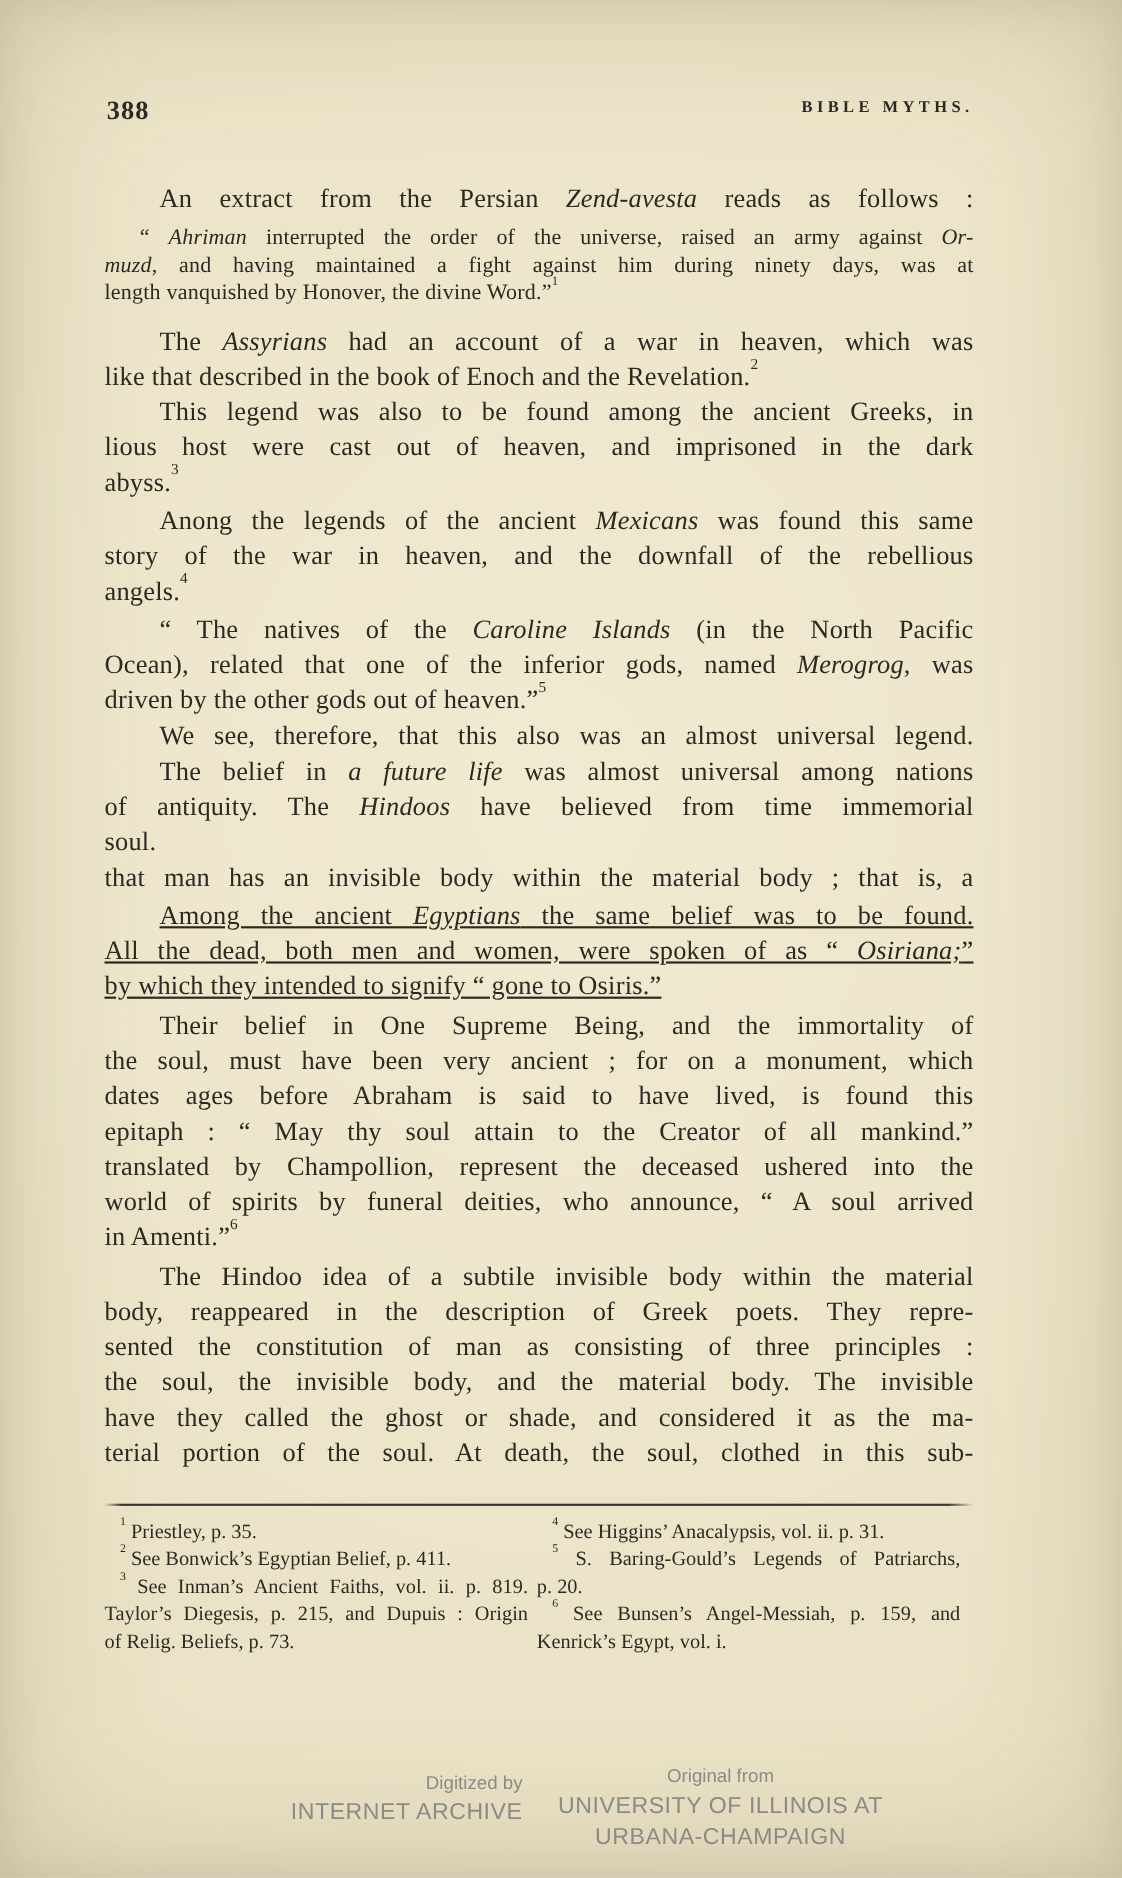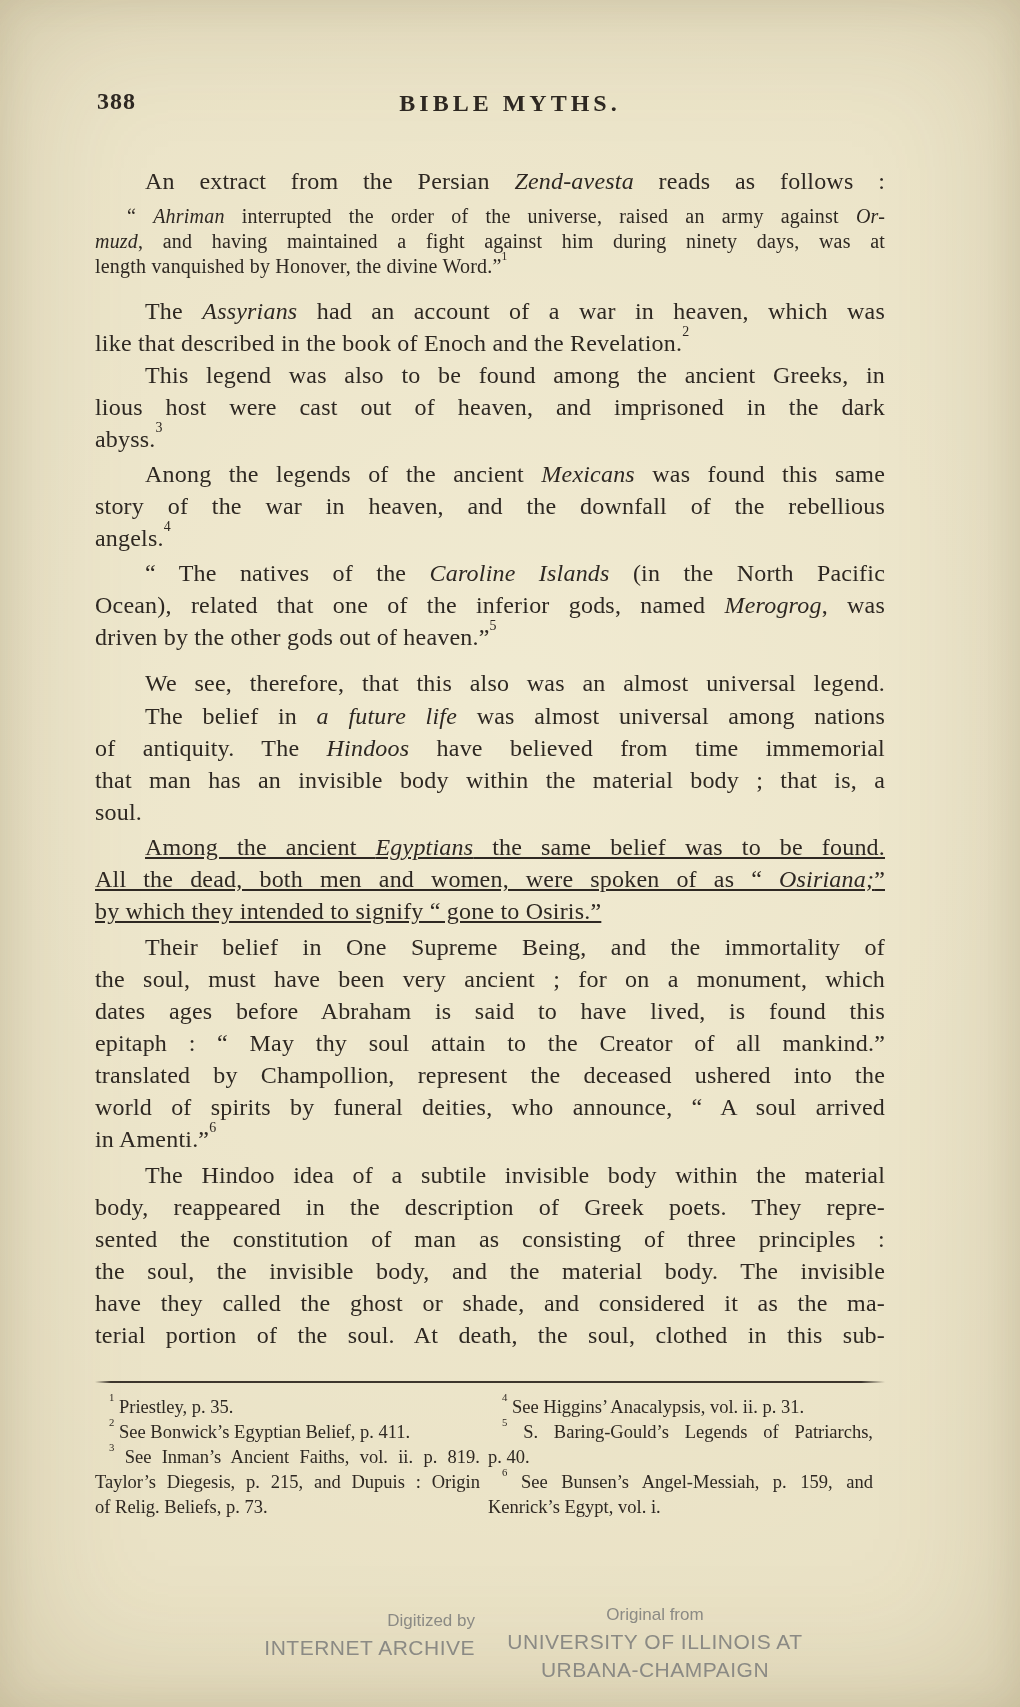--- a/index.html
+++ b/index.html
@@ -10,22 +10,22 @@
       radial-gradient(ellipse 130% 90% at 50% 42%, rgba(255,252,235,0.35), rgba(255,252,235,0) 70%),
       #e9e1c4;
     box-shadow: inset 0 0 140px rgba(110,90,50,.22), inset 0 0 36px rgba(110,90,50,.12);
     overflow:hidden;
     font-family:"Liberation Serif","DejaVu Serif",serif;
     color:#2e2822;
   }
   .page-head { position:absolute; top:88px; left:95px; width:790px; height:32px; }
   .page-num  { position:absolute; left:2px; top:0; font-size:24px; font-weight:700; letter-spacing:1px; }
   .running-title {
-    position:absolute; left:0; right:0; top:2px; text-align:center;
-    font-size:24px; font-weight:700; letter-spacing:4px; text-indent:40px;
+    position:absolute; left:0; right:0; top:2px; text-align:right;
+    font-size:15px; font-weight:700; letter-spacing:4px; text-indent:40px;
   }
   .col { position:absolute; left:95px; top:0; width:790px; }
   .para { margin:0; }
   .para .line {
     font-size:24px; line-height:32px;
     text-align:justify; text-align-last:justify; text-justify:inter-word;
     letter-spacing:0.2px;
   }
   .para .line.last { text-align-last:left; }
   .para .line.first { text-indent:50px; }
@@ -87,28 +87,28 @@
         <div class="para" style="margin-top: 3px;">
           <div class="line first">Anong the legends of the ancient <i>Mexicans</i> was found this same</div>
           <div class="line">story of the war in heaven, and the downfall of the rebellious</div>
           <div class="line last">angels.<sup>4</sup></div>
         </div>
         <div class="para" style="margin-top: 3px;">
           <div class="line first">“ The natives of the <i>Caroline Islands</i> (in the North Pacific</div>
           <div class="line">Ocean), related that one of the inferior gods, named <i>Merogrog</i>, was</div>
           <div class="line last">driven by the other gods out of heaven.”<sup>5</sup></div>
         </div>
-        <div class="para" style="margin-top: 14px;">
+        <div class="para" style="margin-top: 0px;">
           <div class="line first">We see, therefore, that this also was an almost universal legend.</div>
         </div>
         <div class="para" style="margin-top: 1px;">
           <div class="line first">The belief in <i>a future life</i> was almost universal among nations</div>
           <div class="line">of antiquity.  The <i>Hindoos</i> have believed from time immemorial</div>
+          <div class="line last">soul.</div>
           <div class="line">that man has an invisible body within the material body ; that is, a</div>
-          <div class="line last">soul.</div>
         </div>
         <div class="para" style="margin-top: 3px; text-decoration: underline;">
           <div class="line first">Among the ancient <i>Egyptians</i> the same belief was to be found.</div>
           <div class="line">All the dead, both men and women, were spoken of as “ <i>Osiriana;</i>”</div>
           <div class="line last">by which they intended to signify “ gone to Osiris.”</div>
         </div>
         <div class="para" style="margin-top: 4px;">
           <div class="line first">Their belief in One Supreme Being, and the immortality of</div>
           <div class="line">the soul, must have been very ancient ; for on a monument, which</div>
           <div class="line">dates ages before Abraham is said to have lived, is found this</div>
@@ -140,21 +140,21 @@
             <div class="line">Taylor’s Diegesis, p. 215, and Dupuis : Origin</div>
             <div class="line last">of Relig. Beliefs, p. 73.</div>
           </div>
         </div>
       <div class="fncol">
           <div class="fn-entry">
             <div class="line fn-first last"><sup>4</sup> See Higgins’ Anacalypsis, vol. ii. p. 31.</div>
           </div>
           <div class="fn-entry">
             <div class="line fn-first"><sup>5</sup> S. Baring-Gould’s Legends of Patriarchs,</div>
-            <div class="line last">p. 40.</div>
+            <div class="line last">p. 20.</div>
           </div>
           <div class="fn-entry">
             <div class="line fn-first"><sup>6</sup> See Bunsen’s Angel-Messiah, p. 159, and</div>
             <div class="line last">Kenrick’s Egypt, vol. i.</div>
           </div>
         </div>
     </div>
   </div>
 
   <div class="stamp stamp-left">

